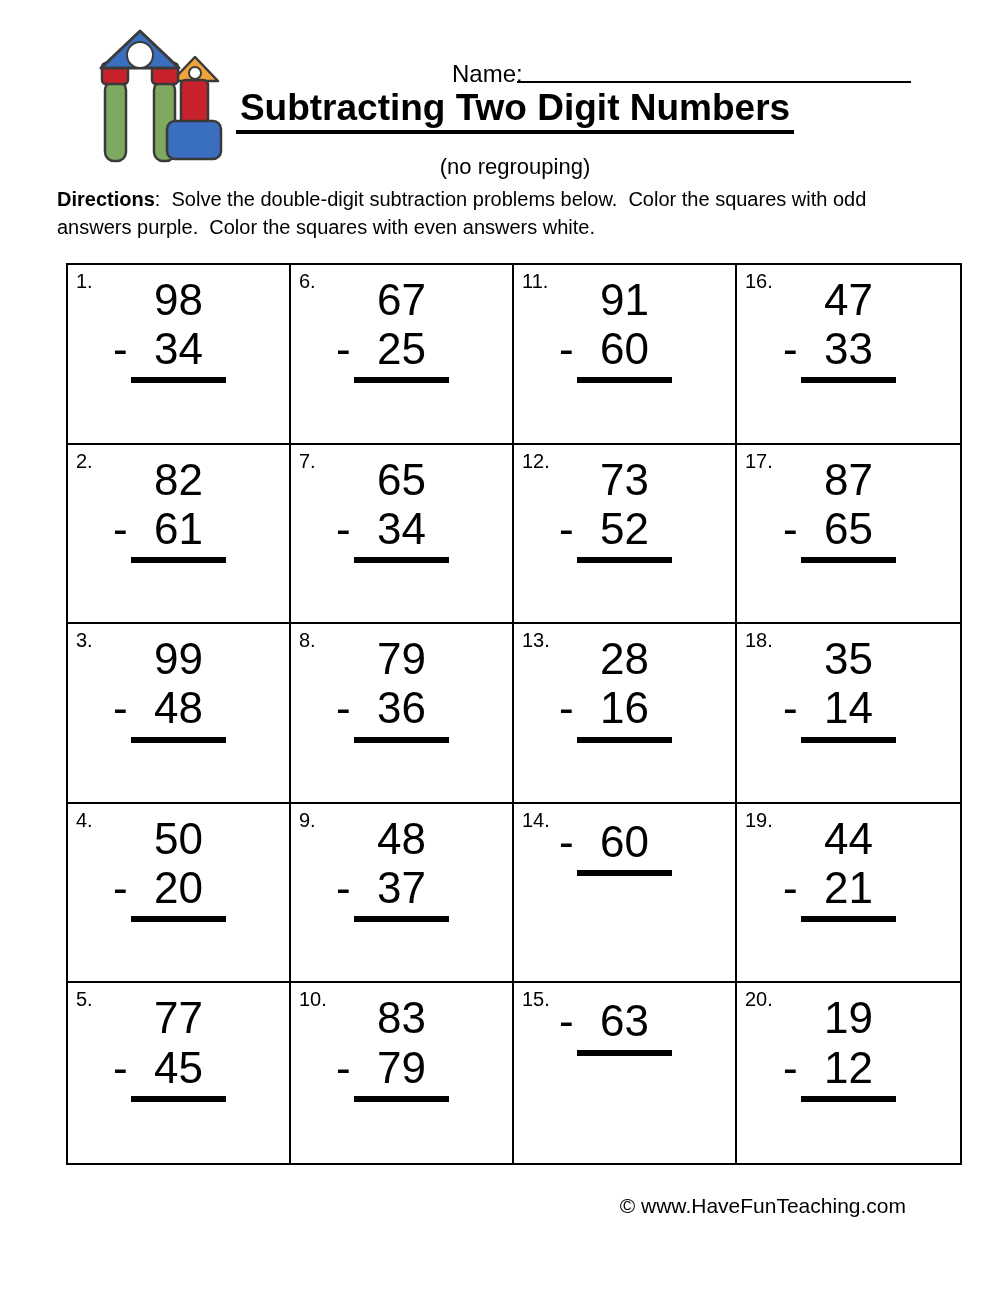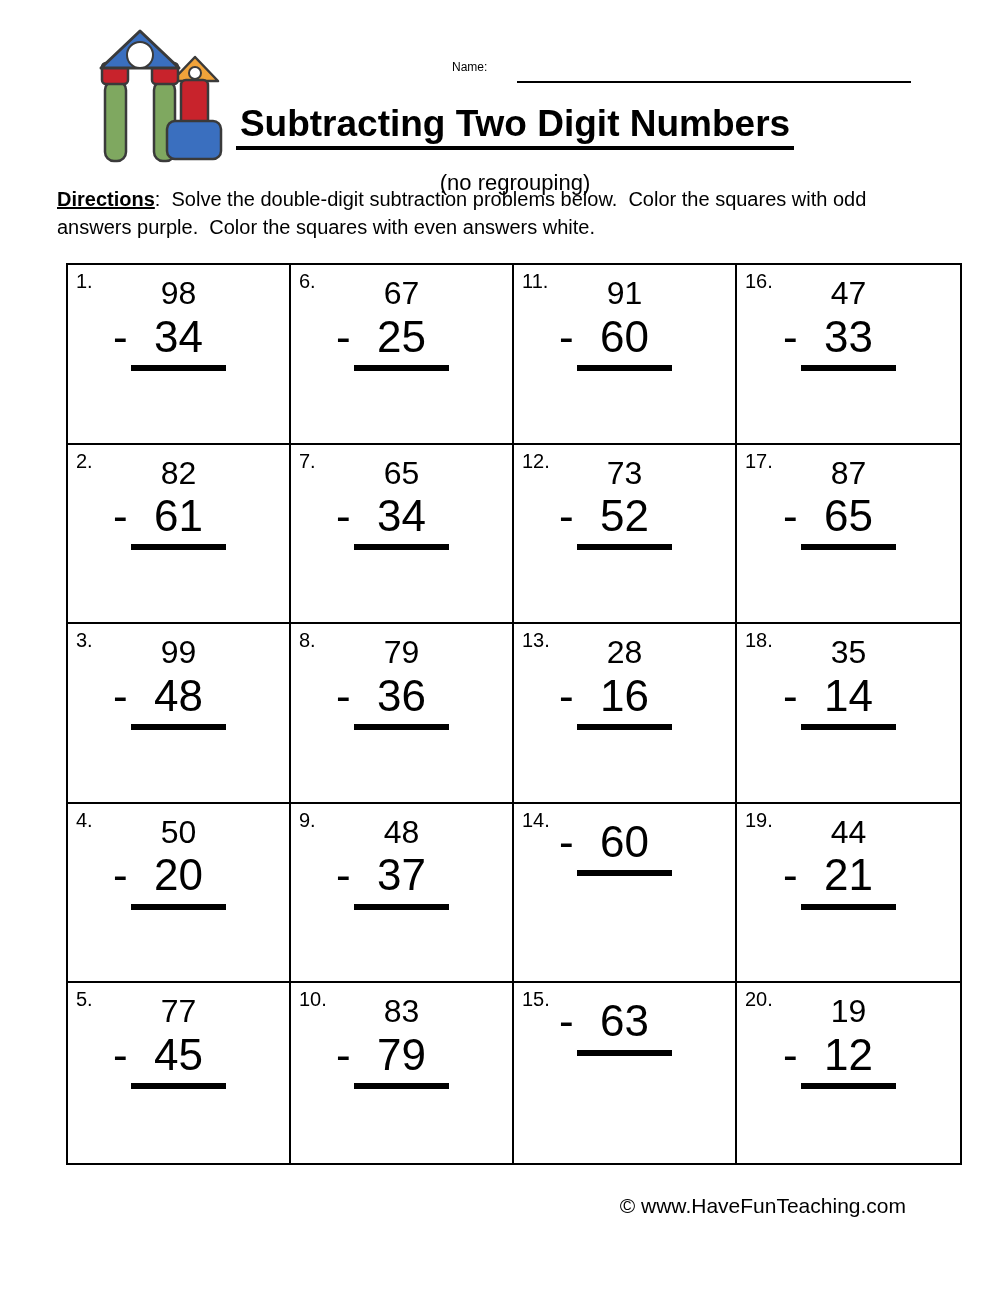--- a/index.html
+++ b/index.html
@@ -8,43 +8,43 @@
     width: 1000px; height: 1294px;
     position: relative;
     font-family: "Liberation Sans", sans-serif;
     color: #000;
     overflow: hidden;
   }
 
   
   .logo { position: absolute; left: 88px; top: 28px; width: 150px; height: 142px; }
 
-  .name-row { position: absolute; left: 452px; top: 60px; font-size: 12px; }
+  .name-row { position: absolute; left: 452px; top: 60px; font-size: 24px; }
   .name-line {
     position: absolute; left: 517px; top: 81px;
     width: 394px; height: 2px; background: #000;
   }
 
-  .title-wrap { position: absolute; left: 215px; top: 104px; width: 600px; text-align: center; }
+  .title-wrap { position: absolute; left: 215px; top: 88px; width: 600px; text-align: center; }
   .title {
     display: inline-block;
     font-size: 37px; font-weight: bold; letter-spacing: 0px;
     border-bottom: 4px solid #000;
     padding: 0 4px 1px 4px;
     line-height: 1.1;
   }
   .subtitle { font-size: 22px; margin-top: 20px; }
 
   
   .directions {
     position: absolute; left: 57px; top: 186px; width: 858px;
     font-size: 20px; line-height: 27.5px;
     white-space: pre-wrap;
   }
-  .directions .dir-label { font-weight: bold; text-decoration: underline; }
+  .directions .dir-label { font-weight: bold; }
 
   
   .grid {
     position: absolute; left: 66px; top: 263px;
     width: 896px; height: 902px;
     border: 2px solid #000;
     display: grid;
     grid-template-columns: repeat(4, 1fr);
     grid-template-rows: repeat(5, 1fr);
     background: #fff;
@@ -53,21 +53,21 @@
     position: relative;
     border-right: 2px solid #000;
     border-bottom: 2px solid #000;
     padding-top: 10px;
   }
   .cell:nth-child(4n) { border-right: none; }
   .cell:nth-child(n+17) { border-bottom: none; }
 
   .prob-num { position: absolute; top: 5px; left: 8px; font-size: 20px; }
   .problem { text-align: center; margin-top: 2px; }
-  .minuend { font-size: 32px; line-height: 1.05; }
+  .minuend { font-size: 44px; line-height: 1.05; }
   .sub-row {
     display: inline-block; position: relative;
     font-size: 44px; line-height: 1.05; margin-top: 3px;
   }
   .minus { position: absolute; left: -41px; top: 0; }
   .answer-line { width: 95px; height: 6px; background: #000; margin: 5px auto 0 auto; }
 
   
   .footer {
     position: absolute; top: 1194px; right: 94px;

